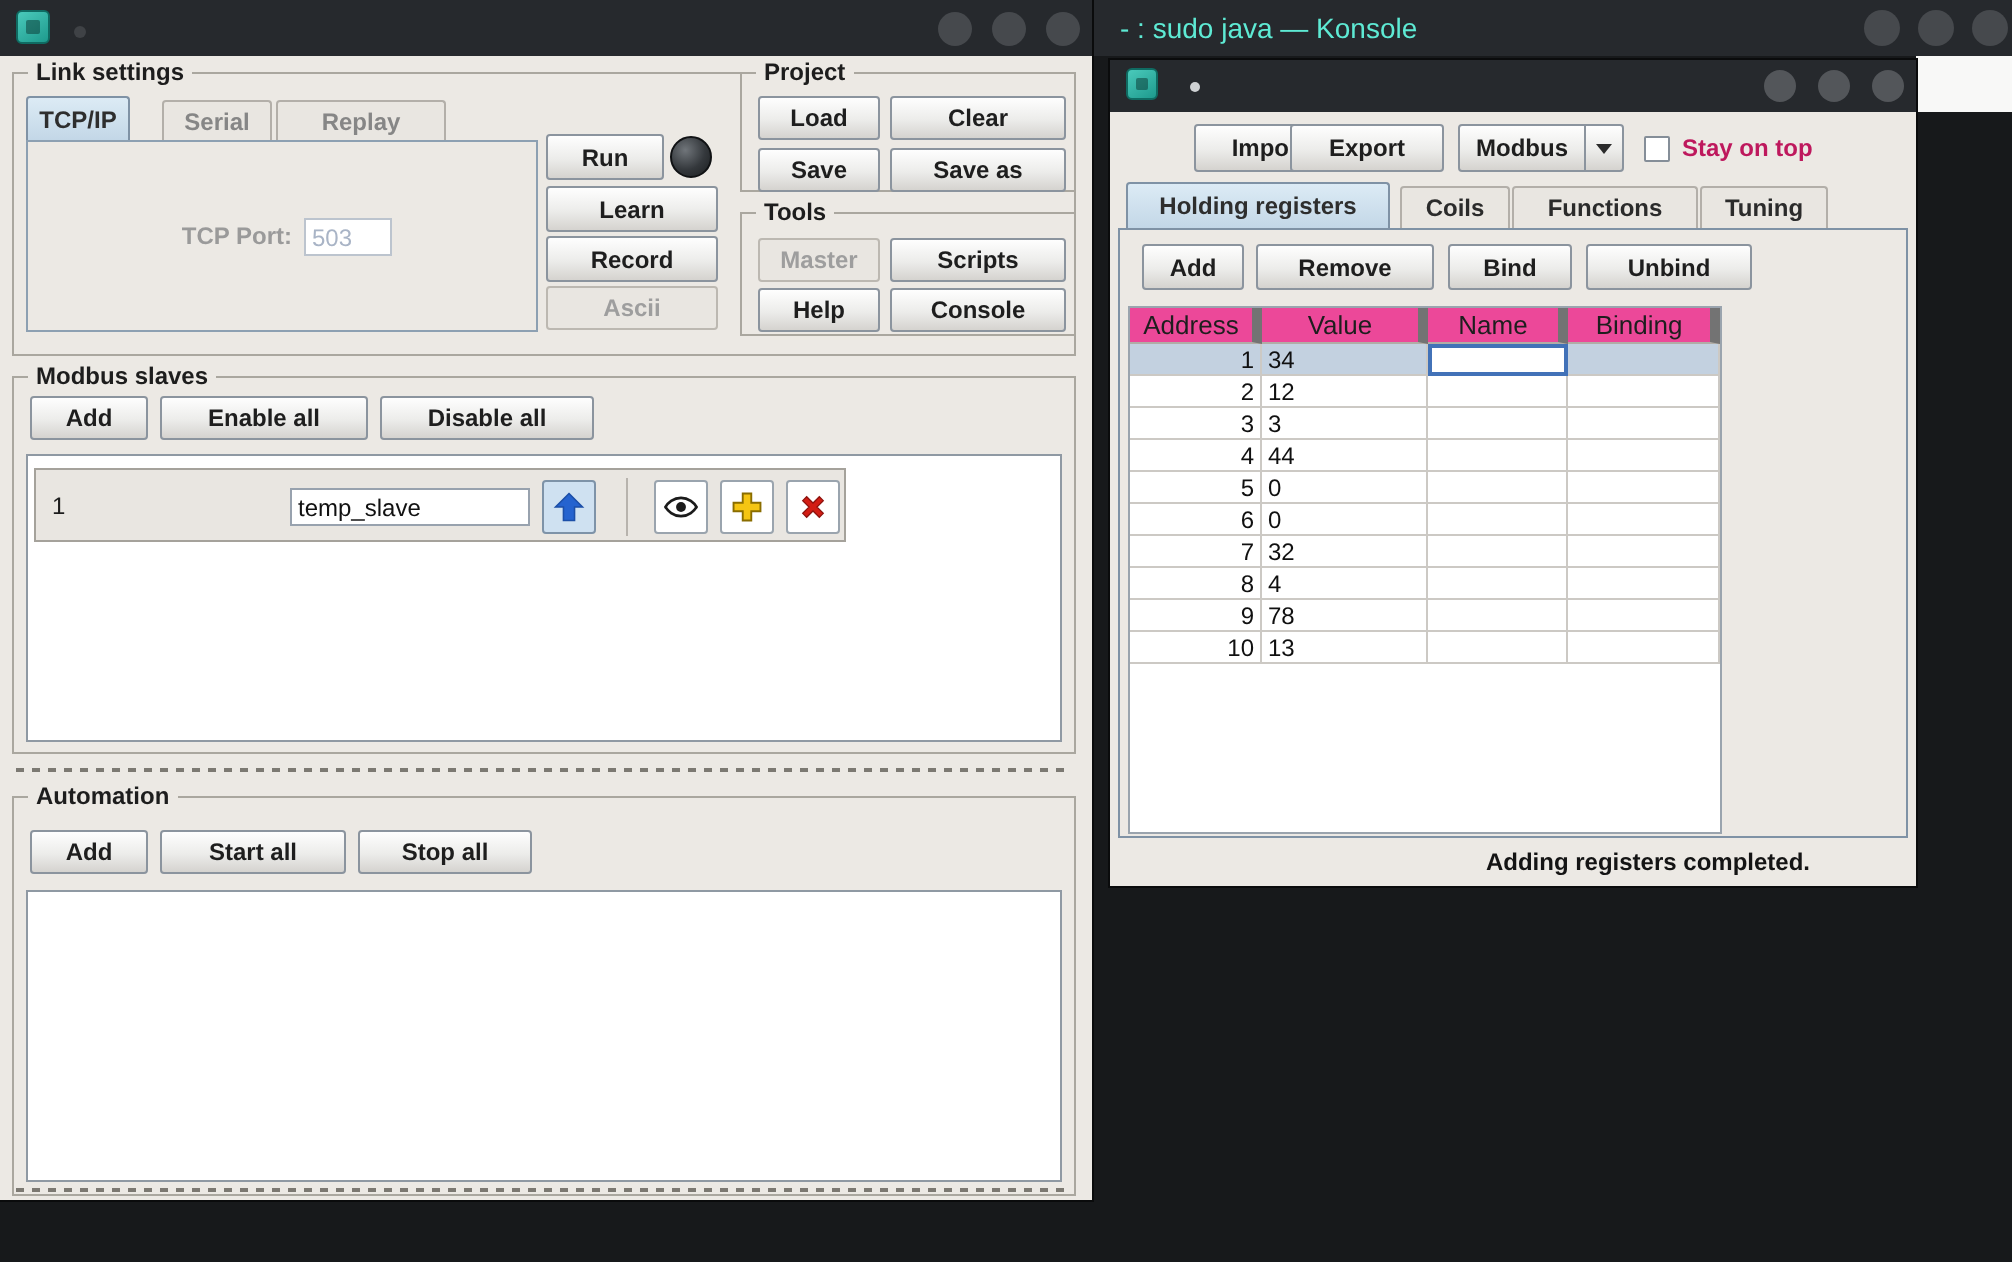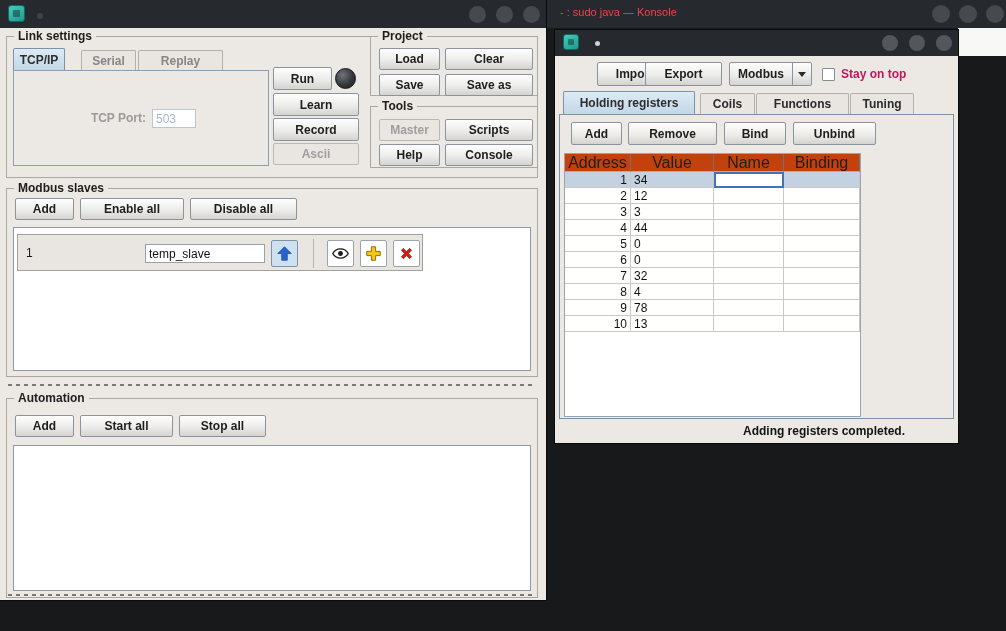--- a/index.html
+++ b/index.html
@@ -100,44 +100,44 @@
   .cblabel { position:absolute; font-size:12px; font-weight:bold; color:#be185d; line-height:16px; }
 
   
   .tblwrap { position:absolute; background:#fff; border:1px solid #9aa4ae; }
   .tbl {
     position:absolute; inset:0; display:grid;
     grid-template-columns:66px 83px 70px 76px;
     grid-template-rows:18px repeat(10,16px);
   }
   .hc {
-    border-right:1px solid #737373; border-bottom:1px solid #b1ada6;
-    background:#c2410c; display:flex; align-items:center; justify-content:center;
-    font-size:16px; color:#1e1e1e;
+    border-right:5px solid #737373; border-bottom:1px solid #b1ada6;
+    background:#ec4899; display:flex; align-items:center; justify-content:center;
+    font-size:13px; color:#1e1e1e;
   }
   .c {
     border-right:1px solid #ccc9c4; border-bottom:1px solid #ccc9c4;
     font-size:12px; color:#101010; display:flex; align-items:center; padding:0 3px;
     background:#fff; overflow:hidden;
   }
   .c.num { justify-content:flex-end; }
   .c.sel { background:#c3d1e0; }
   .c.focus { background:#fff; border:2px solid #4272b8; }
 
   .status {
     position:absolute; left:0; right:0; text-align:right;
     font-size:12px; font-weight:bold; color:#141414;
   }
   .plabel { position:absolute; font-size:12px; font-weight:bold; color:#9a9a9a; line-height:19px; }
 </style>
 </head>
 <body>
 
 <div class="abs" style="left:546px;top:0;width:460px;height:28px;background:#26292d;overflow:hidden;">
-  <div class="abs" style="left:14px;top:6px;font-size:11px;color:#ef4444;white-space:nowrap;">- : sudo java — Konsole</div>
+  <div class="abs" style="left:14px;top:6px;font-size:14px;color:#5eead4;white-space:nowrap;">- : sudo java — Konsole</div>
   <div class="tbbtns" style="gap:9px;right:2px;">
     <div class="circle" style="width:18px;height:18px;"></div>
     <div class="circle" style="width:18px;height:18px;"></div>
     <div class="circle" style="width:18px;height:18px;"></div>
   </div>
 </div>
 
 <div class="abs" style="left:958px;top:28px;width:48px;height:28px;background:#f8f8f7;"></div>
 
 <div class="win" style="left:0;top:0;width:546px;height:600px;background:#ece9e4;">

